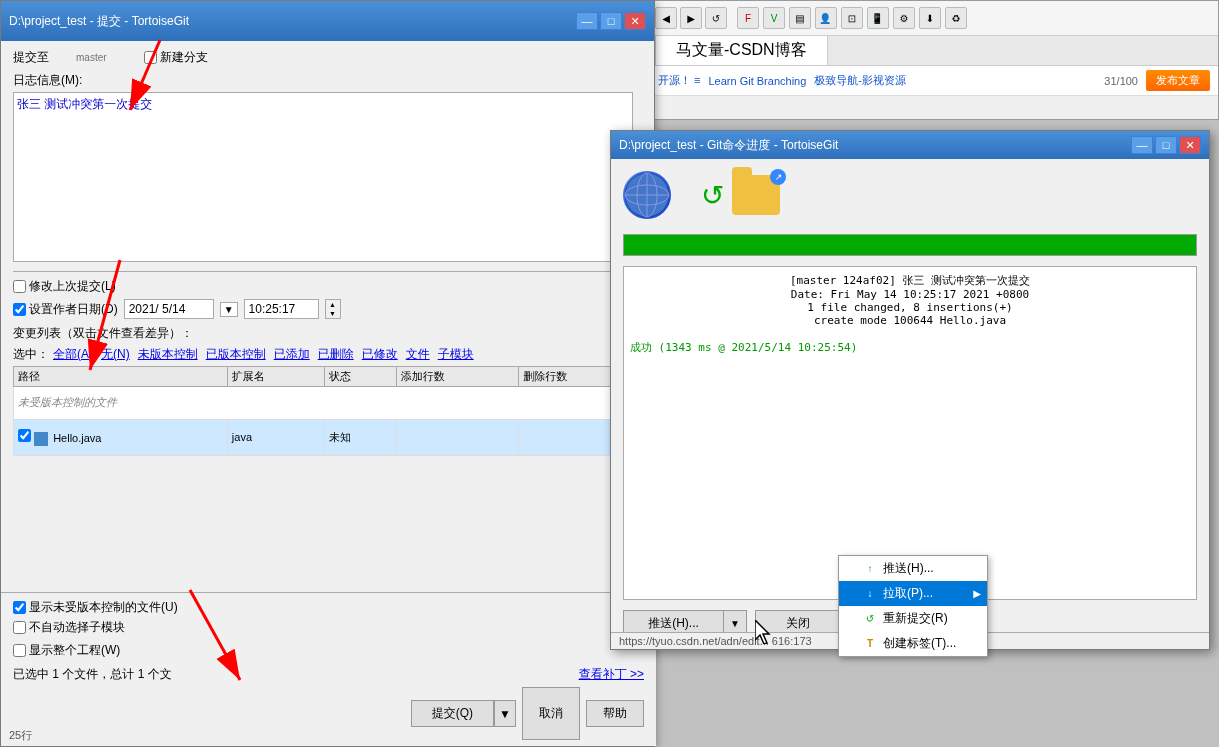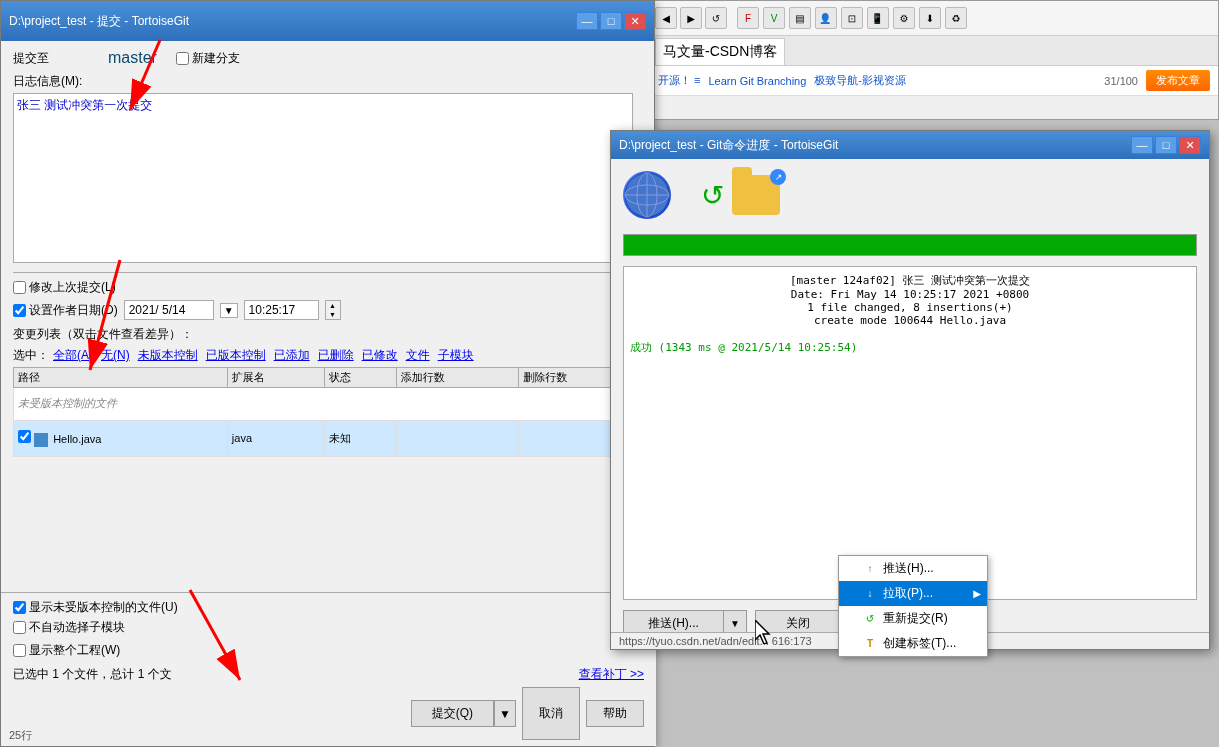--- a/index.html
+++ b/index.html
@@ -40,25 +40,25 @@
     }
     .browser-tabs {
       background: #e8e8e8;
       height: 30px;
       display: flex;
       align-items: flex-end;
       padding: 0 5px;
       border-bottom: 1px solid #ccc;
     }
     .browser-tab {
-      padding: 4px 7px;
+      padding: 4px 20px;
       background: white;
       border: 1px solid #ccc;
       border-bottom: none;
-      font-size: 14px;
+      font-size: 16px;
       cursor: pointer;
       max-width: 180px;
       overflow: hidden;
       text-overflow: ellipsis;
       white-space: nowrap;
     }
     .tab-bar-row {
       display: flex;
       align-items: center;
       padding: 4px 8px;
@@ -137,24 +137,23 @@
       align-items: center;
       margin-bottom: 6px;
       gap: 8px;
     }
     .form-label {
       min-width: 55px;
       font-size: 12px;
       color: #000;
     }
     .branch-value {
-      font-size: 16px;
-      color: #0c4a6e;
+      font-size: 10px;
+      color: #737373;
       min-width: 60px;
-      margin-left: 32px;
     }
     .checkbox-label {
       display: flex;
       align-items: center;
       gap: 3px;
       font-size: 12px;
       cursor: pointer;
     }
     input[type=checkbox] {
       cursor: pointer;

